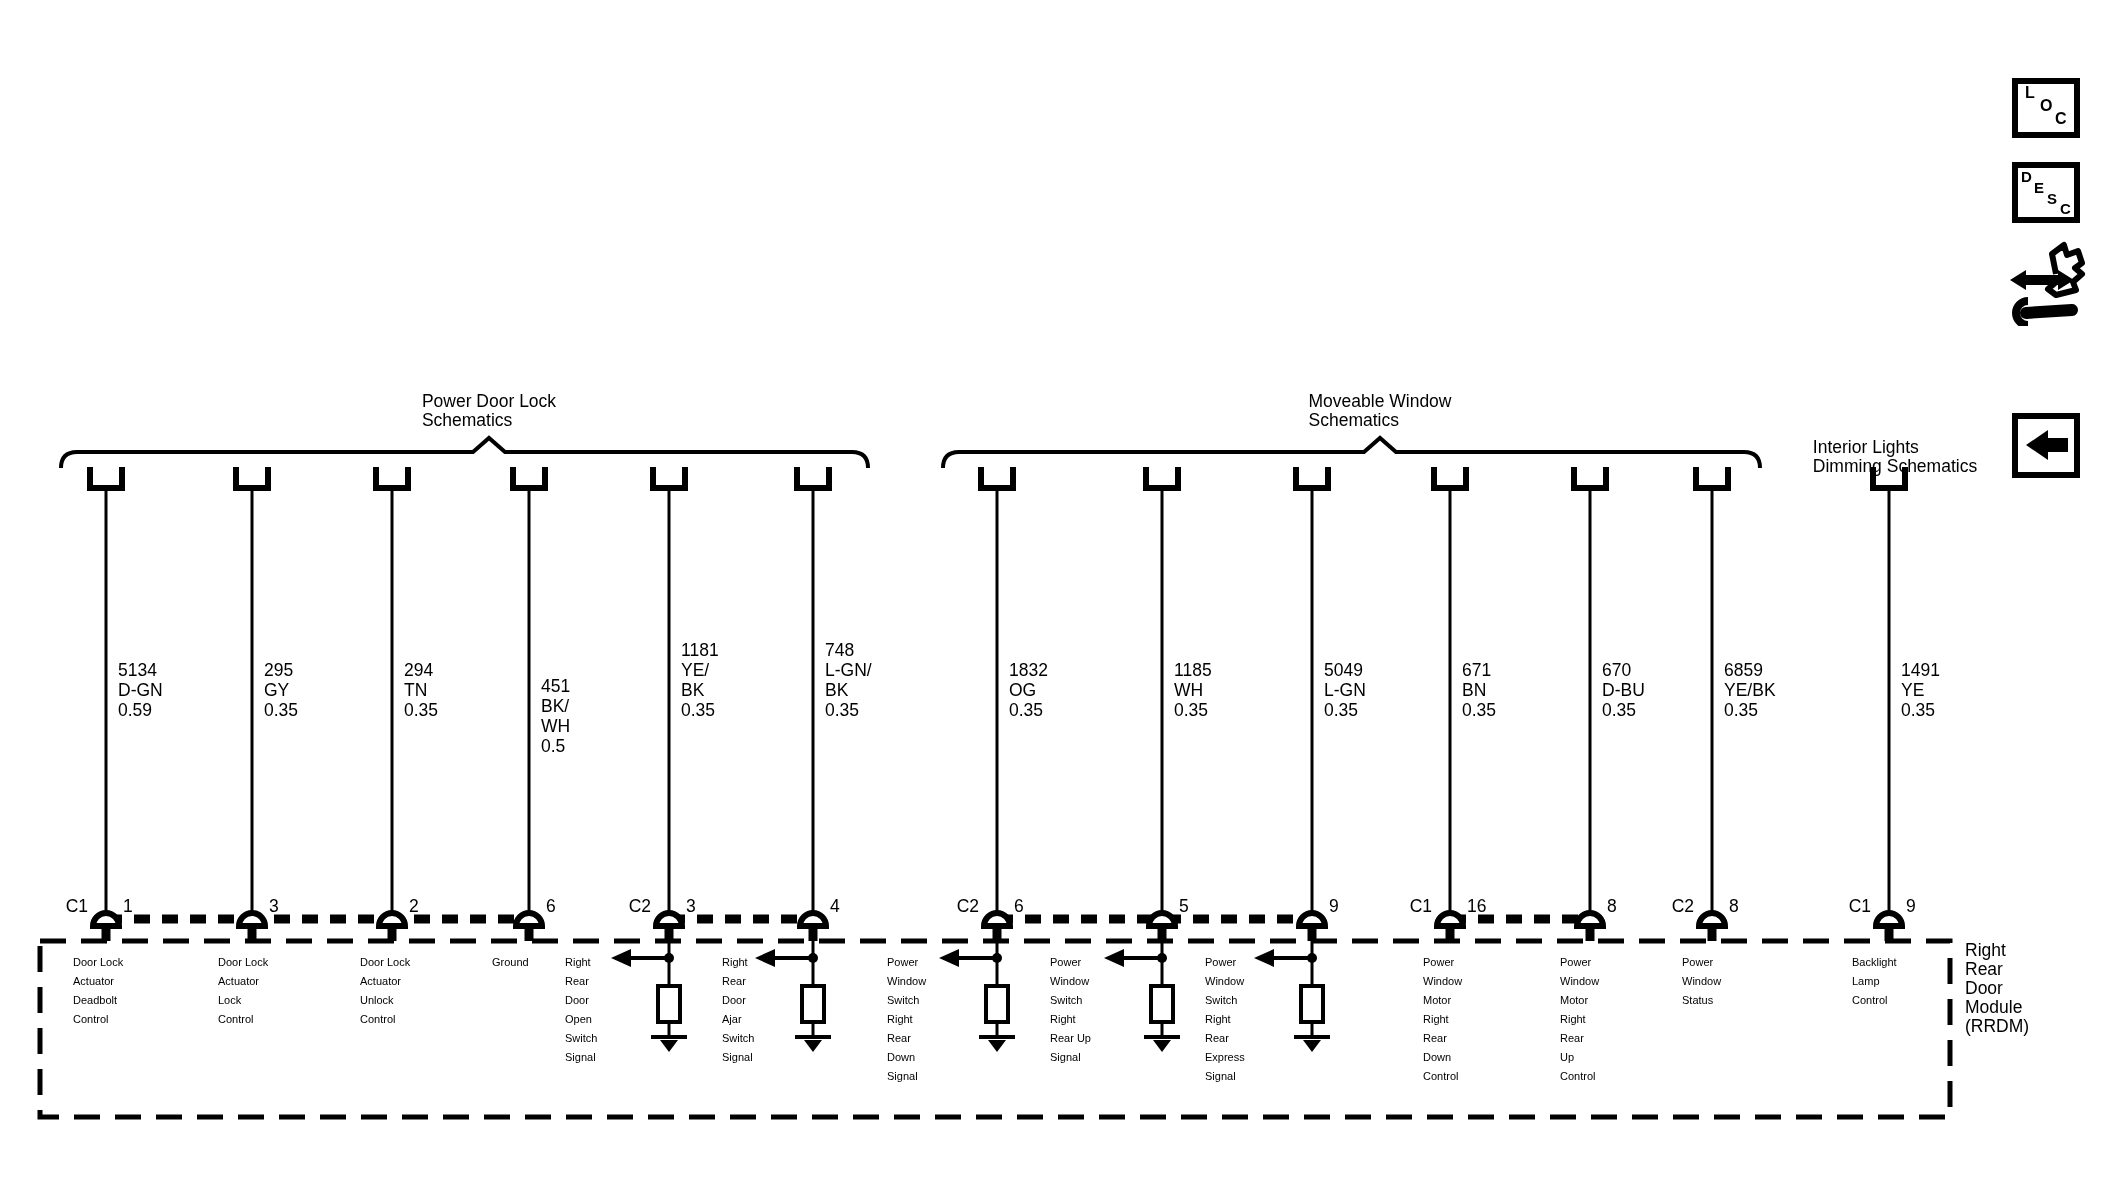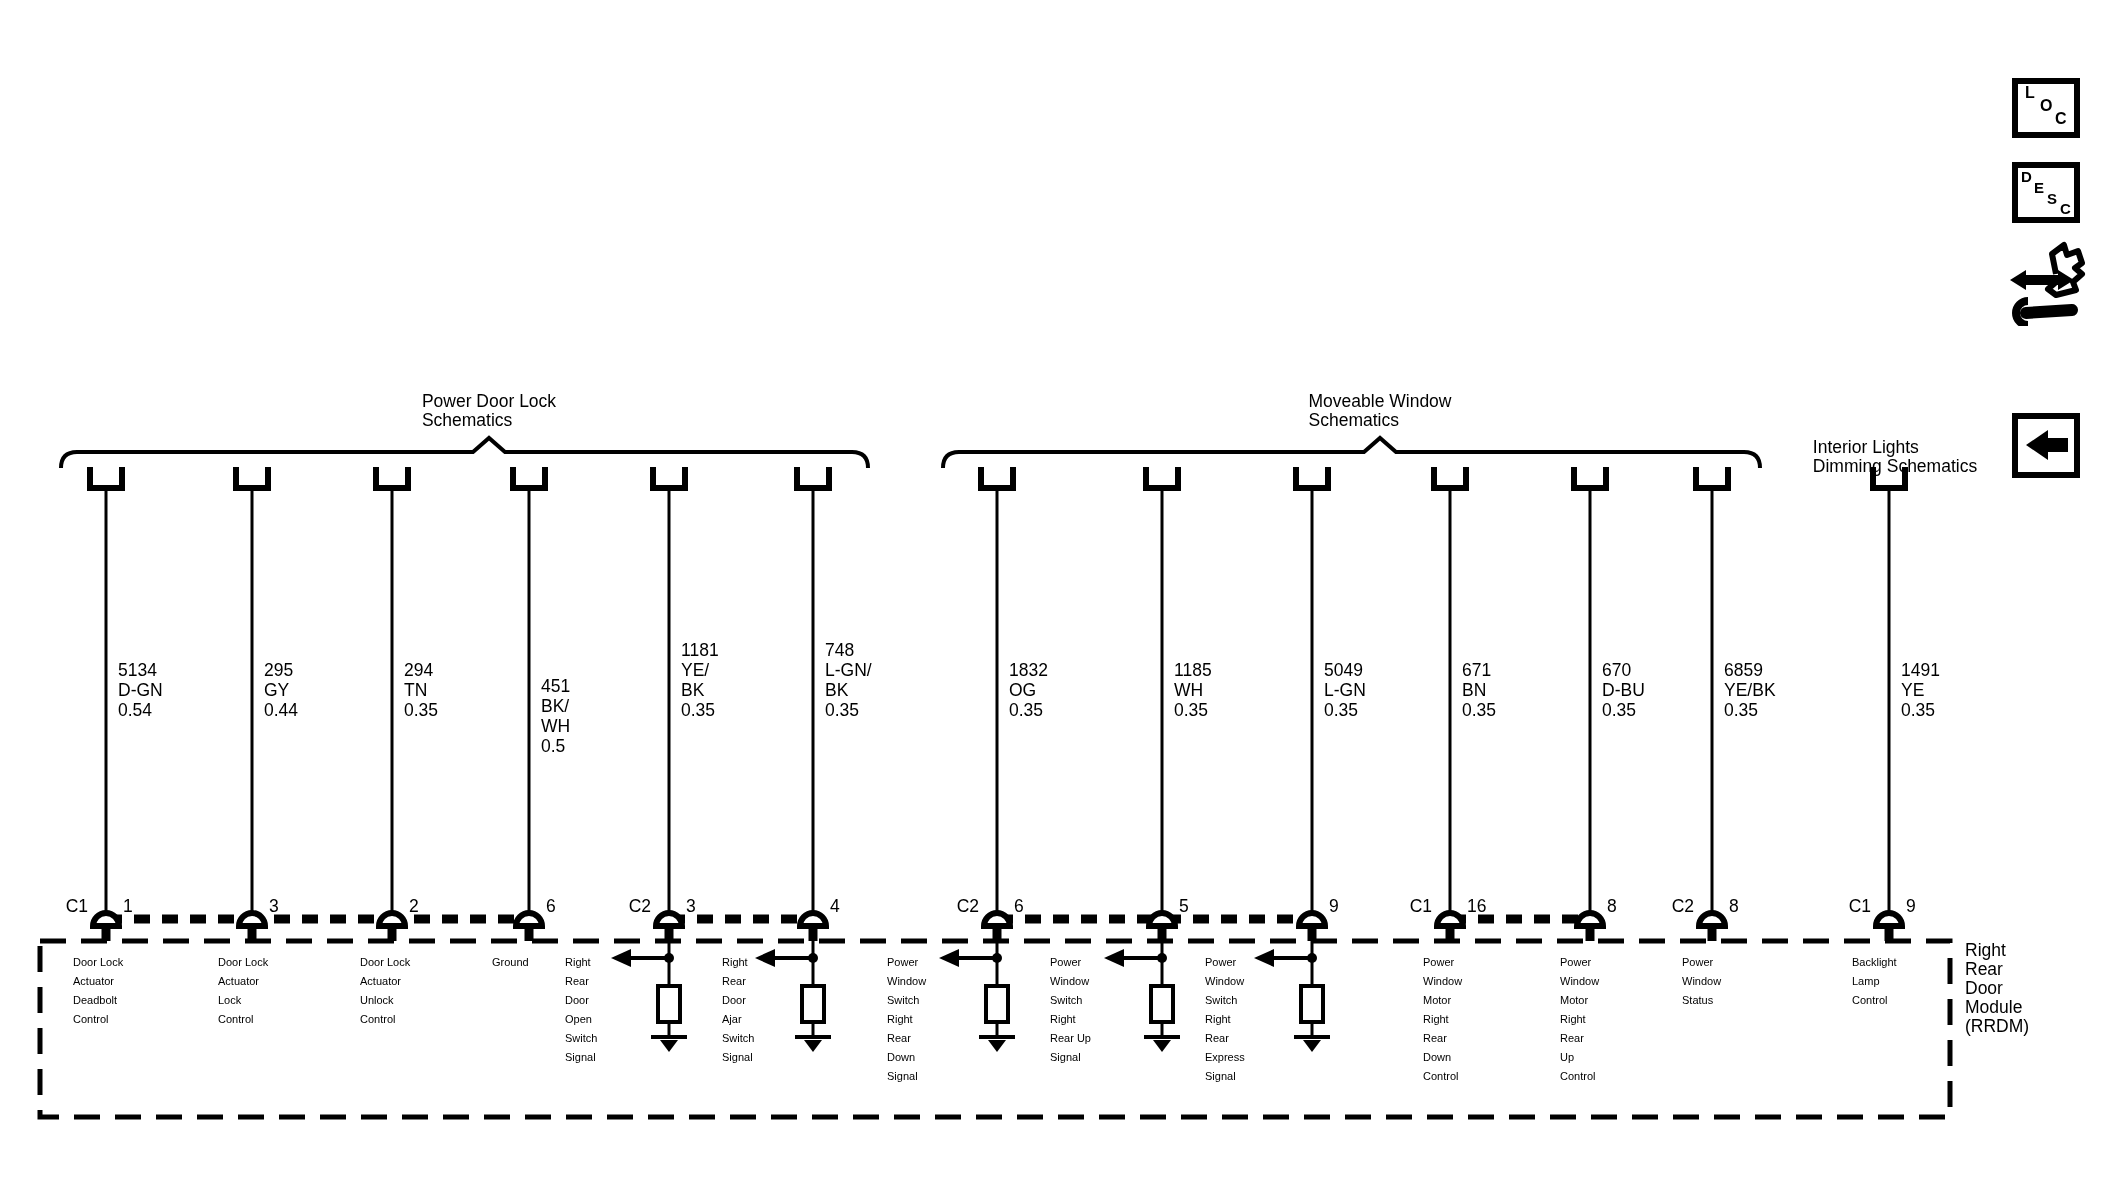--- a/index.html
+++ b/index.html
@@ -158,30 +158,30 @@
 
     <div class="mod-label">
       <span>Right</span>
       <span>Rear</span>
       <span>Door</span>
       <span>Module</span>
       <span>(RRDM)</span>
     </div>
   <div class="circuit" style="left: 118px; top: 660px;">5134
 D-GN
-0.54</div>
+0.59</div>
       <div class="connlbl" style="left: 28px; top: 896px;">C1</div>
       <div class="pinlbl" style="left: 123px; top: 896px;">1</div>
       <div class="signal" style="left: 73px; top: 953px;">Door Lock
 Actuator
 Deadbolt
 Control</div>
       <div class="circuit" style="left: 264px; top: 660px;">295
 GY
-0.44</div>
+0.35</div>
       <div class="pinlbl" style="left: 269px; top: 896px;">3</div>
       <div class="signal" style="left: 218px; top: 953px;">Door Lock
 Actuator
 Lock
 Control</div>
       <div class="circuit" style="left: 404px; top: 660px;">294
 TN
 0.35</div>
       <div class="pinlbl" style="left: 409px; top: 896px;">2</div>
       <div class="signal" style="left: 360px; top: 953px;">Door Lock

